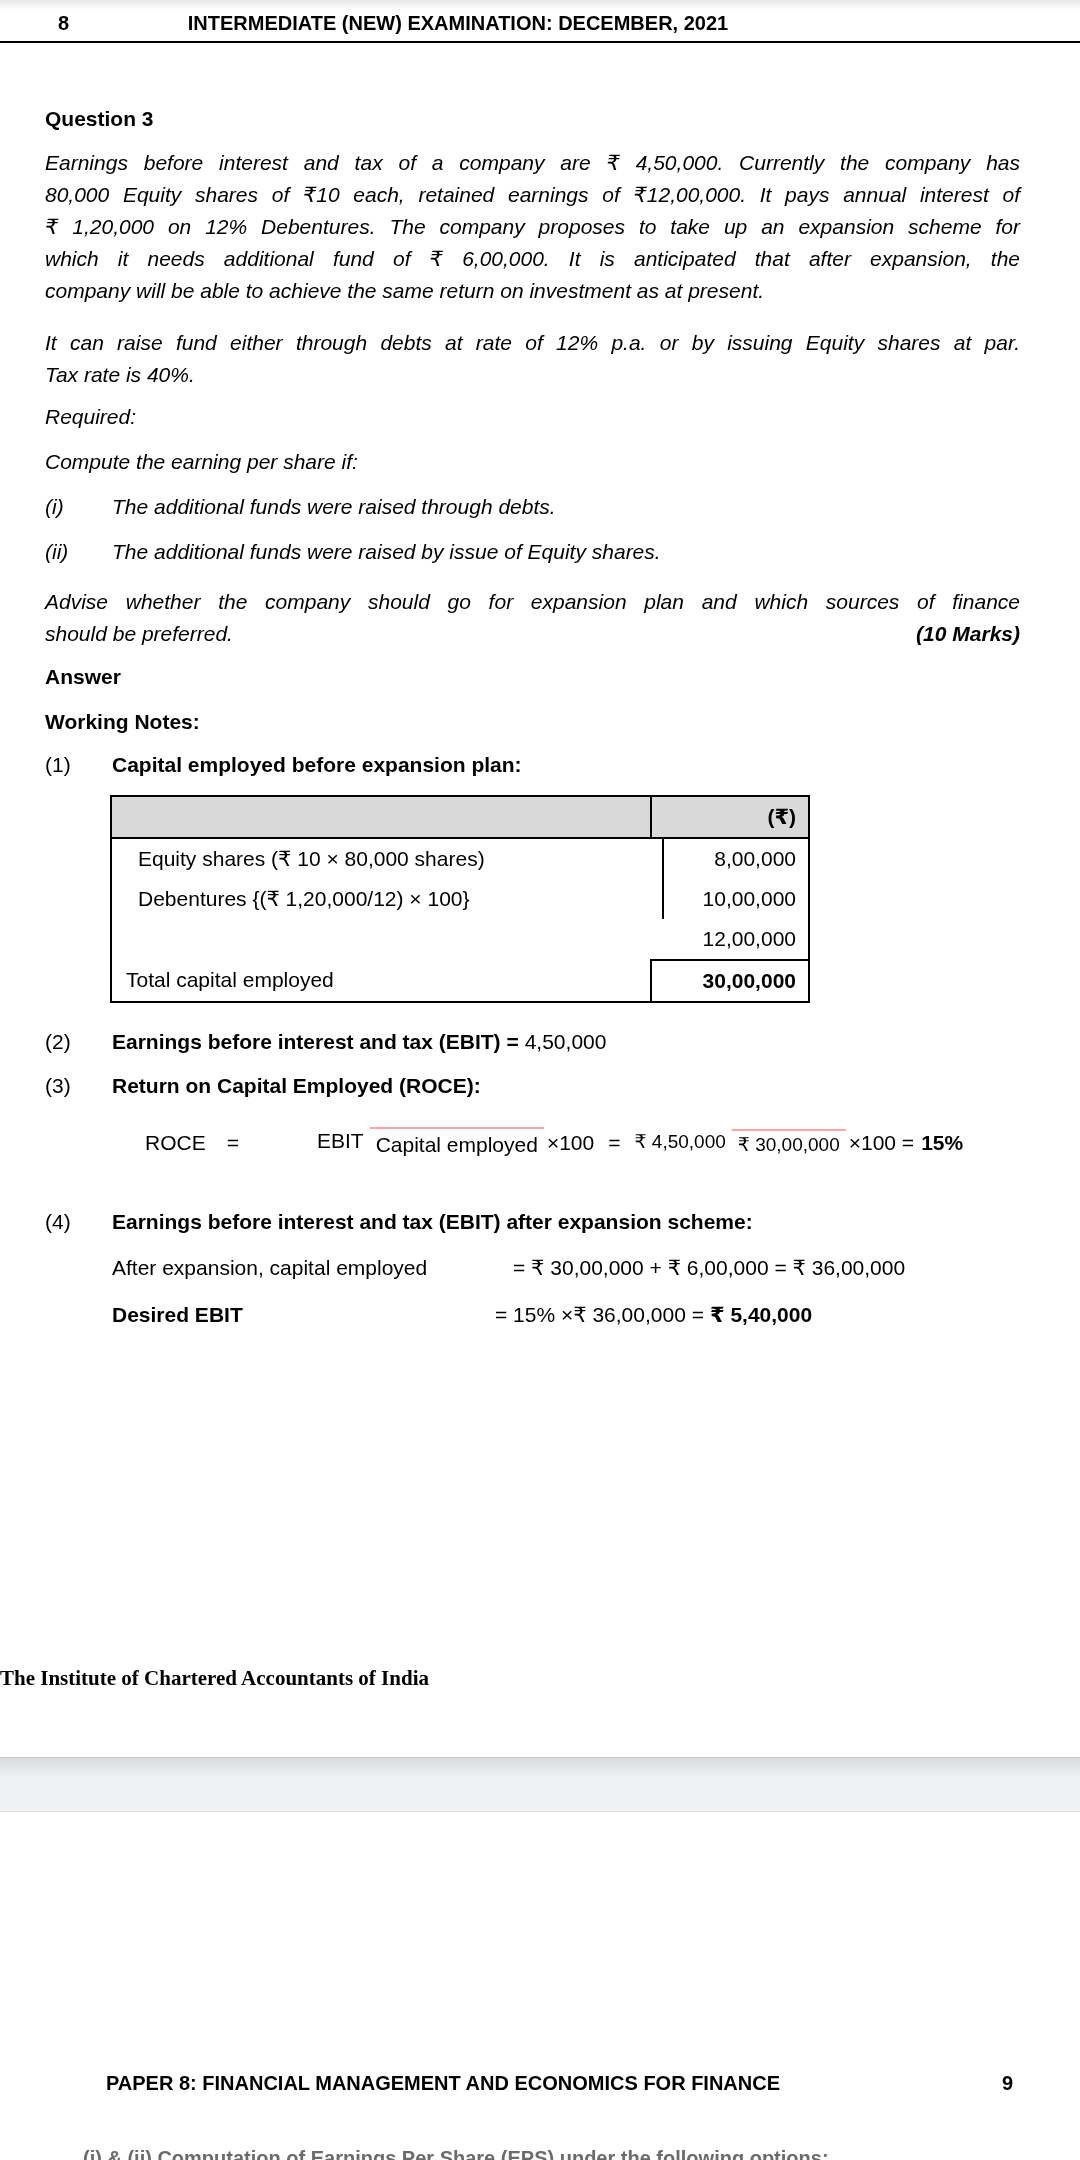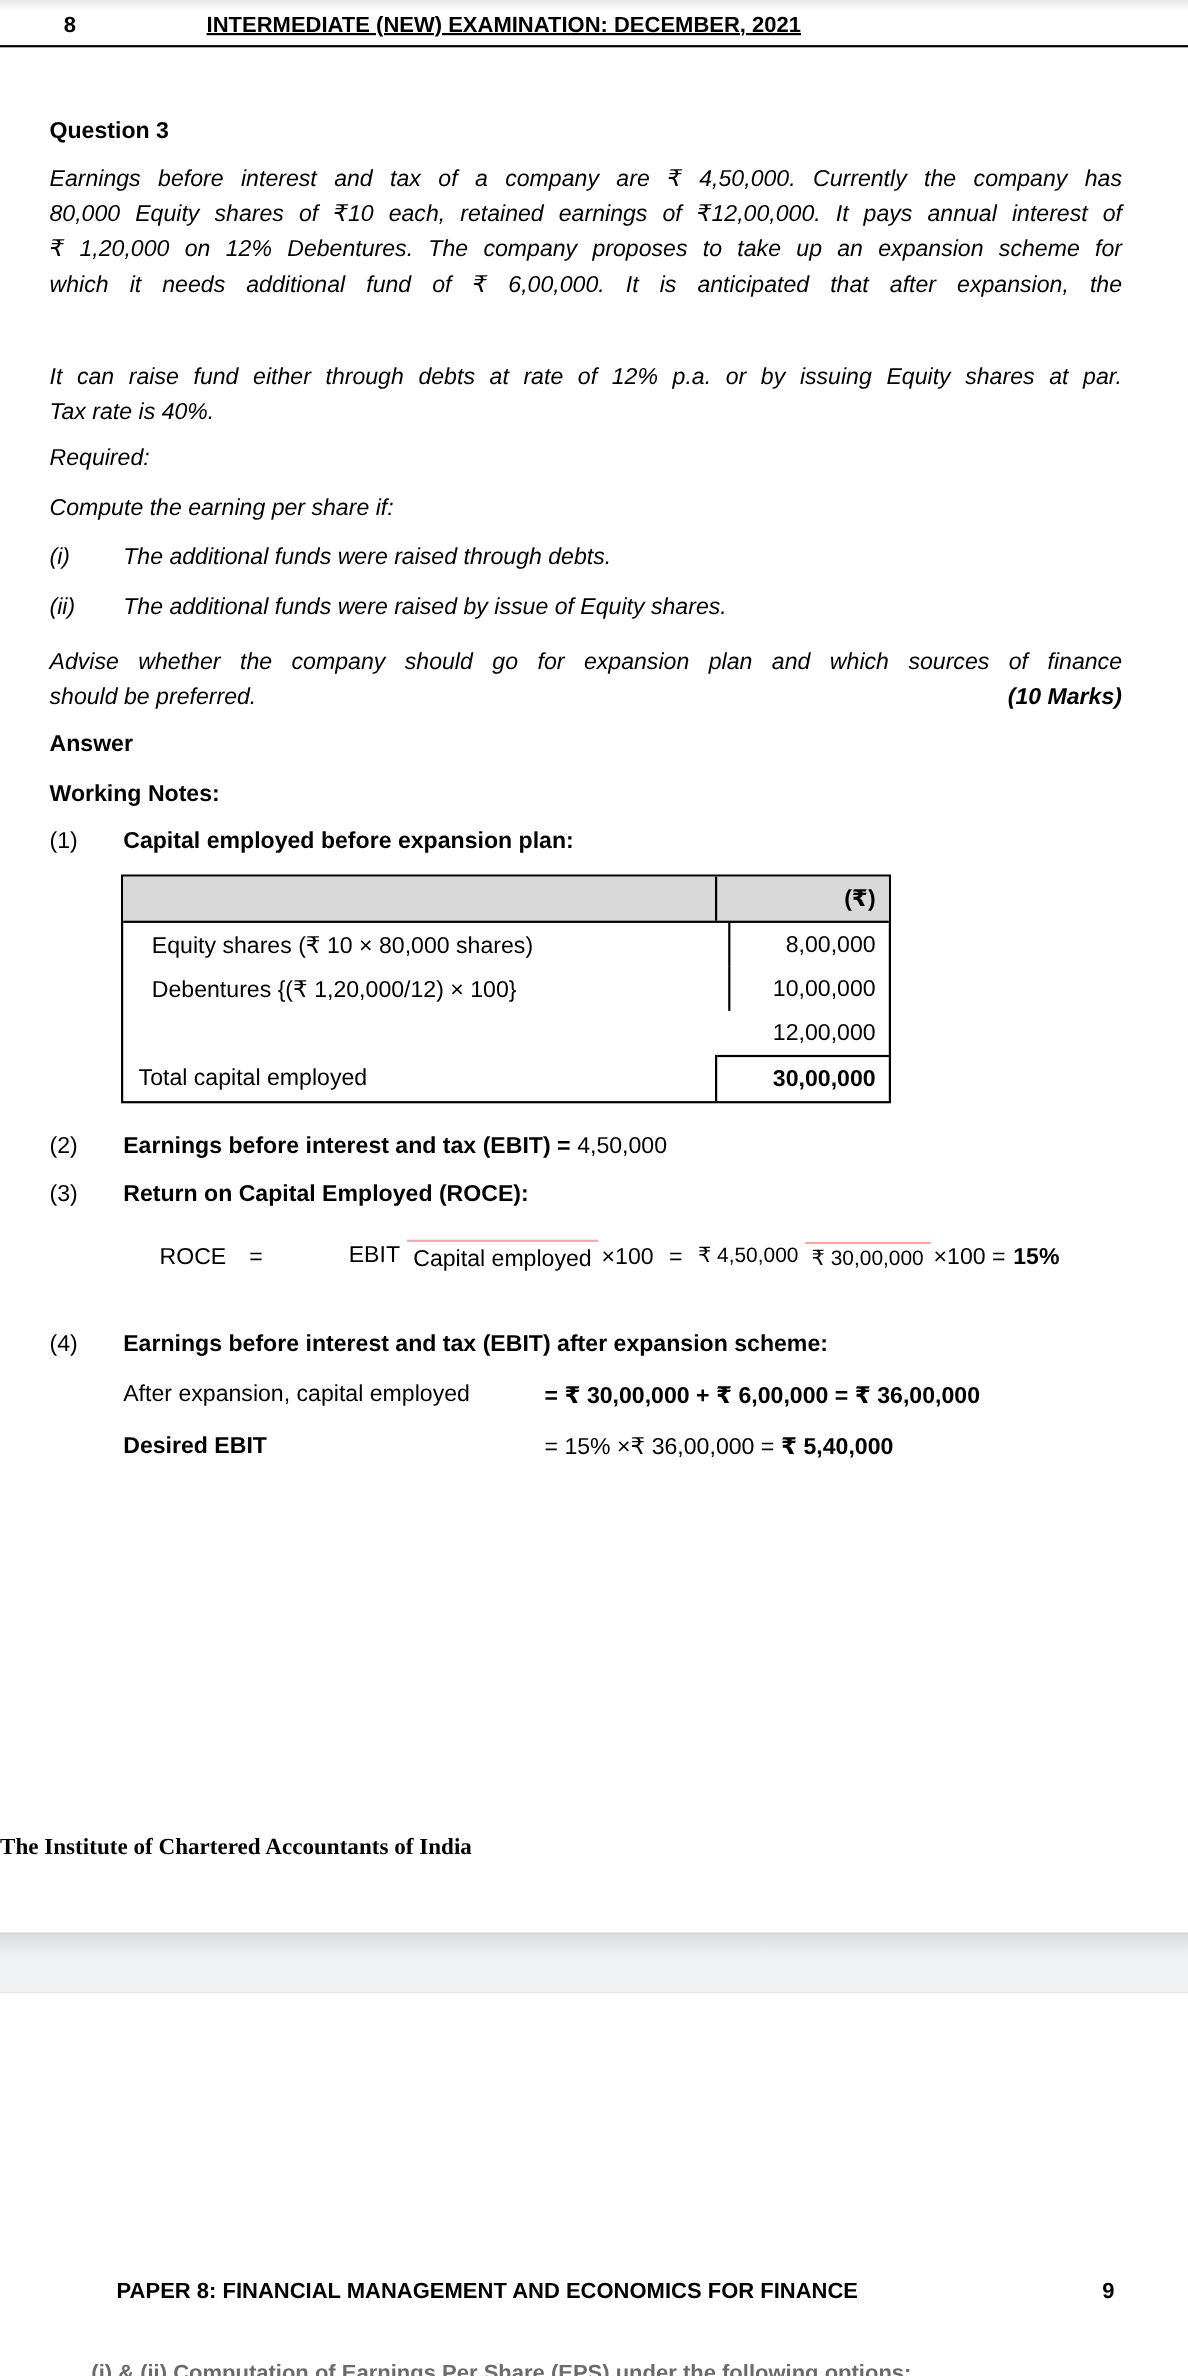--- a/index.html
+++ b/index.html
@@ -66,30 +66,31 @@
 </head>
 <body>
 
 <div class="doc">
 
   <div class="top-shade"></div>
 
   <div>
 
     <div class="abs b" style="left:58px; top:12px; font-size:20px;">8</div>
-    <div class="abs b" style="left:0; top:12px; width:916px; text-align:center; font-size:20px;text-decoration:underline;">INTERMEDIATE (NEW) EXAMINATION: DECEMBER, 2021</div>
+    <div class="abs b" style="left:0; top:12px; width:916px; text-align:center; font-size:20px;">INTERMEDIATE (NEW) EXAMINATION: DECEMBER, 2021</div>
     <div class="hdr-rule"></div>
 
     <div class="abs b" style="left:45px; top:107px;">Question 3</div>
 
     <div class="para" style="top:147px;">
         <div class="jline">Earnings before interest and tax of a company are ₹ 4,50,000. Currently the company has</div>
         <div class="jline">80,000 Equity shares of ₹10 each, retained earnings of ₹12,00,000. It pays annual interest of</div>
         <div class="jline">₹ 1,20,000 on 12% Debentures. The company proposes to take up an expansion scheme for</div>
         <div class="jline">which it needs additional fund of ₹ 6,00,000. It is anticipated that after expansion, the</div>
+        <div class="jline last">company will be able to achieve the same return on investment as at present.</div>
       </div>
 
     <div class="para" style="top:327px;">
         <div class="jline">It can raise fund either through debts at rate of 12% p.a. or by issuing Equity shares at par.</div>
         <div class="jline last">Tax rate is 40%.</div>
       </div>
 
     <div class="abs i" style="left:45px; top:405px;">Required:</div>
 
     <div class="abs i" style="left:45px; top:450px;">Compute the earning per share if:</div>
@@ -165,21 +166,21 @@
       </span>
       <span style="margin-left:3px;">×100 =</span>
       <span class="b" style="margin-left:7px;">15%</span>
     </div>
 
     <div class="note" style="top:1210px;">
       <span class="marker">(4)</span><span class="b">Earnings before interest and tax (EBIT) after expansion scheme:</span>
     </div>
 
     <div class="abs" style="left:112px; top:1256px;">After expansion, capital employed</div>
-    <div class="abs" style="left:495px; top:1256px;font-weight:bold;">= ₹ 30,00,000 + ₹ 6,00,000 = ₹ 36,00,000</div>
+    <div class="abs" style="left:513px; top:1256px;">= ₹ 30,00,000 + ₹ 6,00,000 = ₹ 36,00,000</div>
 
     <div class="abs b" style="left:112px; top:1303px;">Desired EBIT</div>
     <div class="abs" style="left:495px; top:1303px;">
       <span>= 15% ×₹ 36,00,000 =</span><span class="b ml6">₹ 5,40,000</span>
     </div>
 
     <div class="footer-serif">The Institute of Chartered Accountants of India</div>
   </div>
 
   <div class="page-sep"></div>

